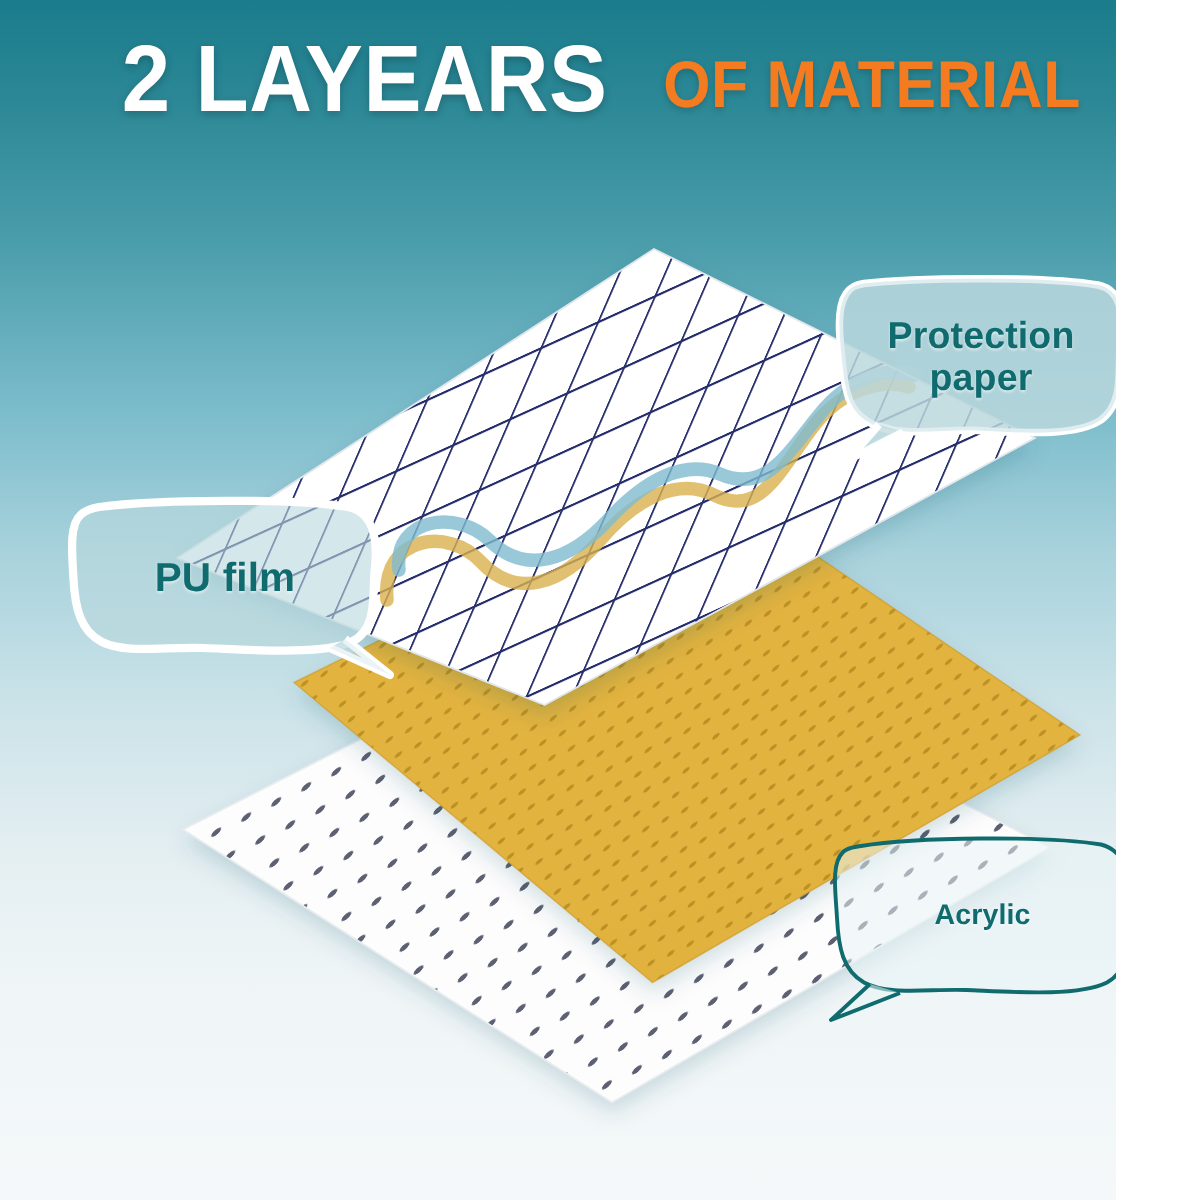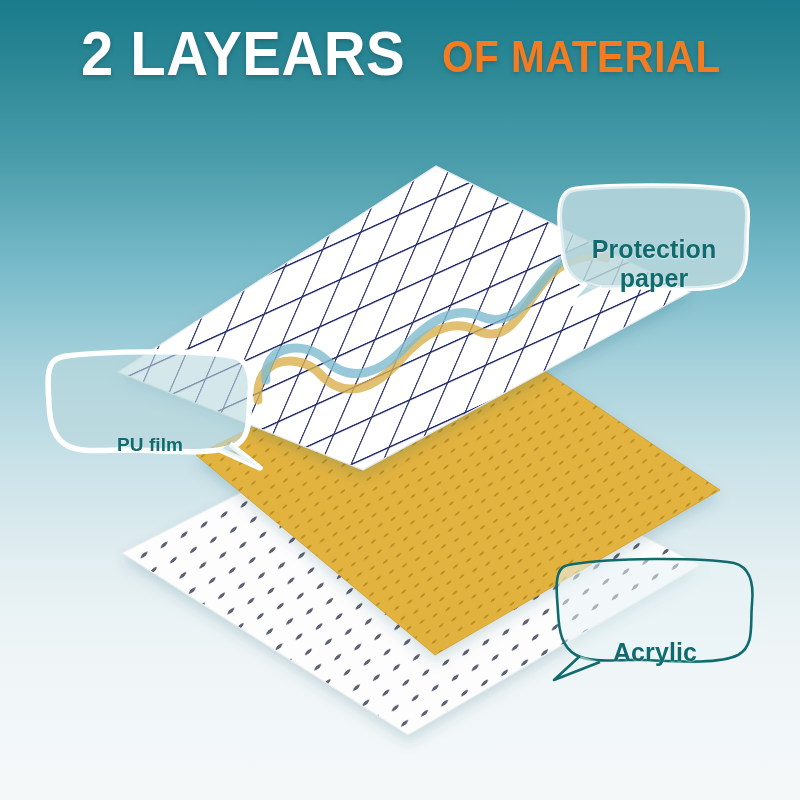--- a/index.html
+++ b/index.html
@@ -6,33 +6,34 @@
     margin: 0;
     padding: 0;
     width: 800px;
     height: 800px;
     overflow: hidden;
     font-family: "Liberation Sans", sans-serif;
   }
 
   #stage {
     position: relative;
-    width: 800px;
+    width: 700px;
     height: 800px;
     background: linear-gradient(to bottom,
       #1a7c8c 0%,
       #2b8795 8%,
       #4a9dab 20%,
       #7bbccb 34%,
       #a8d2dc 46%,
       #c9e2e8 58%,
       #e2eef1 70%,
       #eff5f7 82%,
       #f4f8f9 100%);
     overflow: hidden;
+    padding-left: 44px;
   }
 
   
   #title-block {
     position: absolute;
     left: 0;
     top: 22px;
     width: 800px;
     text-align: center;
     white-space: nowrap;
@@ -67,21 +68,21 @@
     top: 0;
     width: 800px;
     height: 800px;
   }
 
   
   .callout {
     position: absolute;
     box-sizing: border-box;
     display: flex;
-    align-items: flex-end;
+    align-items: center;
     justify-content: center;
     text-align: center;
     font-weight: 700;
     color: #0f6b6e;
     line-height: 1.14;
     letter-spacing: 0.1px;
   }
   .callout .bubble-text {
     position: relative;
     z-index: 3;
@@ -99,31 +100,31 @@
 
   #callout-protection {
     left: 556px;
     top: 184px;
     width: 196px;
     height: 108px;
     font-size: 25px;
   }
   #callout-pufilm {
     left: 44px;
-    top: 350px;
+    top: 332px;
     width: 212px;
     height: 106px;
-    font-size: 19px;
+    font-size: 27px;
   }
   #callout-acrylic {
     left: 552px;
     top: 556px;
     width: 206px;
     height: 110px;
-    font-size: 25px;
+    font-size: 19px;
   }
 </style>
 </head>
 <body>
 
 <div id="stage">
 
   <svg id="artwork" viewBox="0 0 800 800">
     <defs>
 

